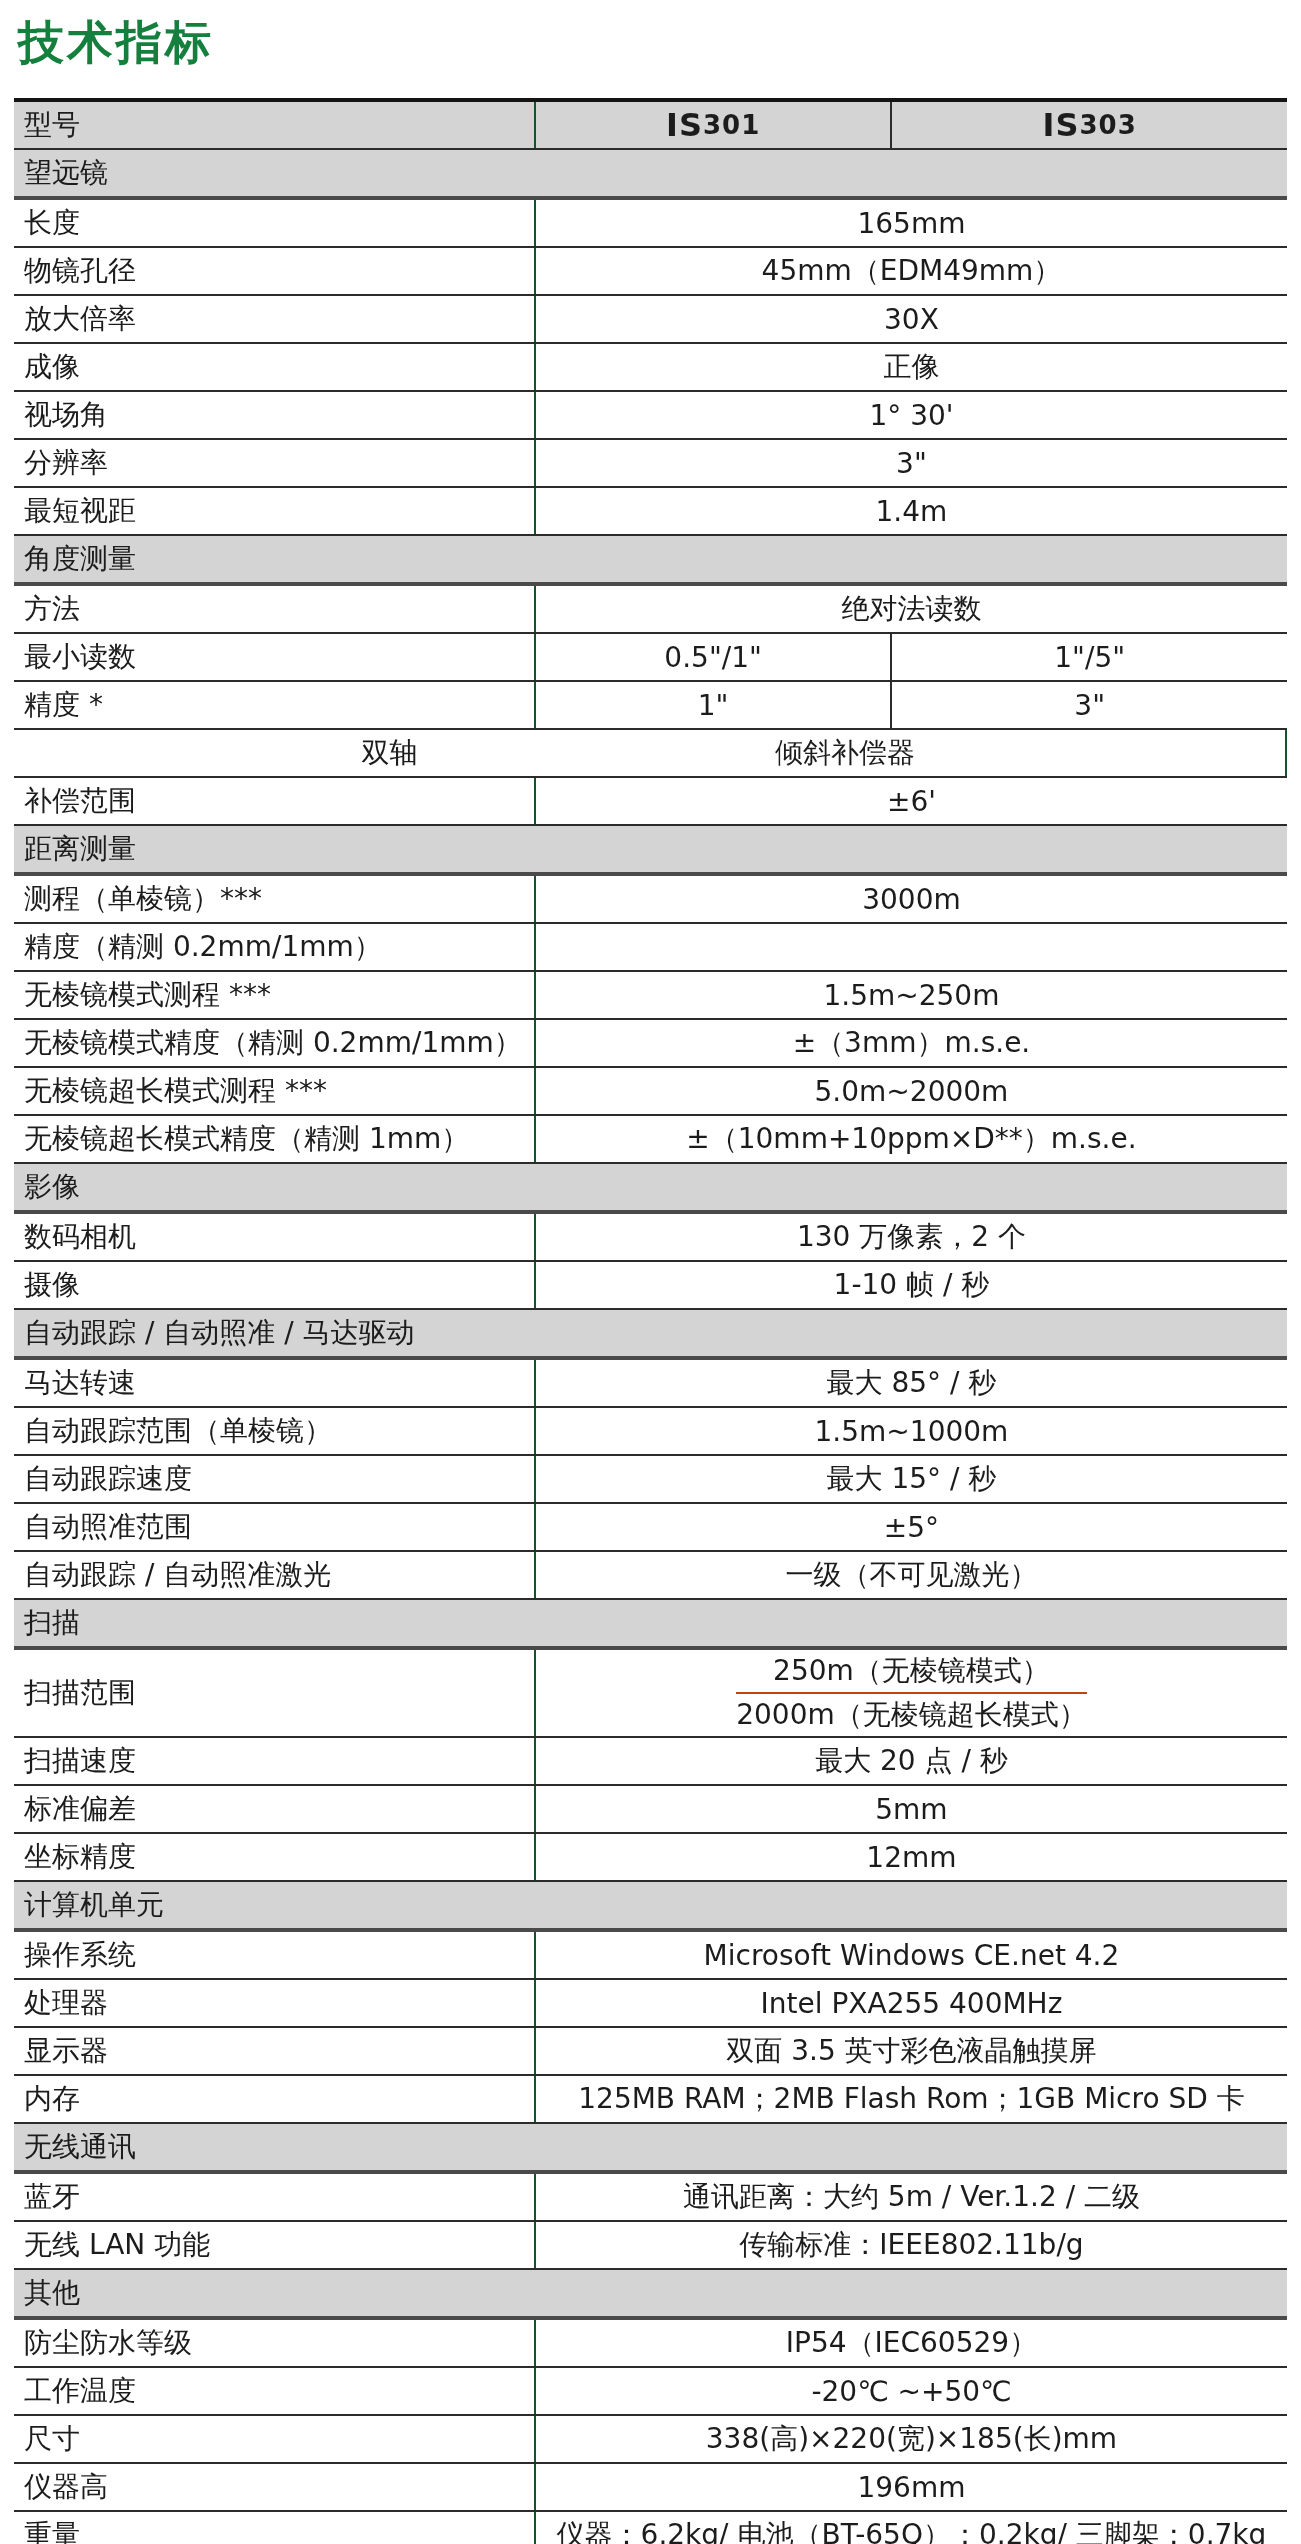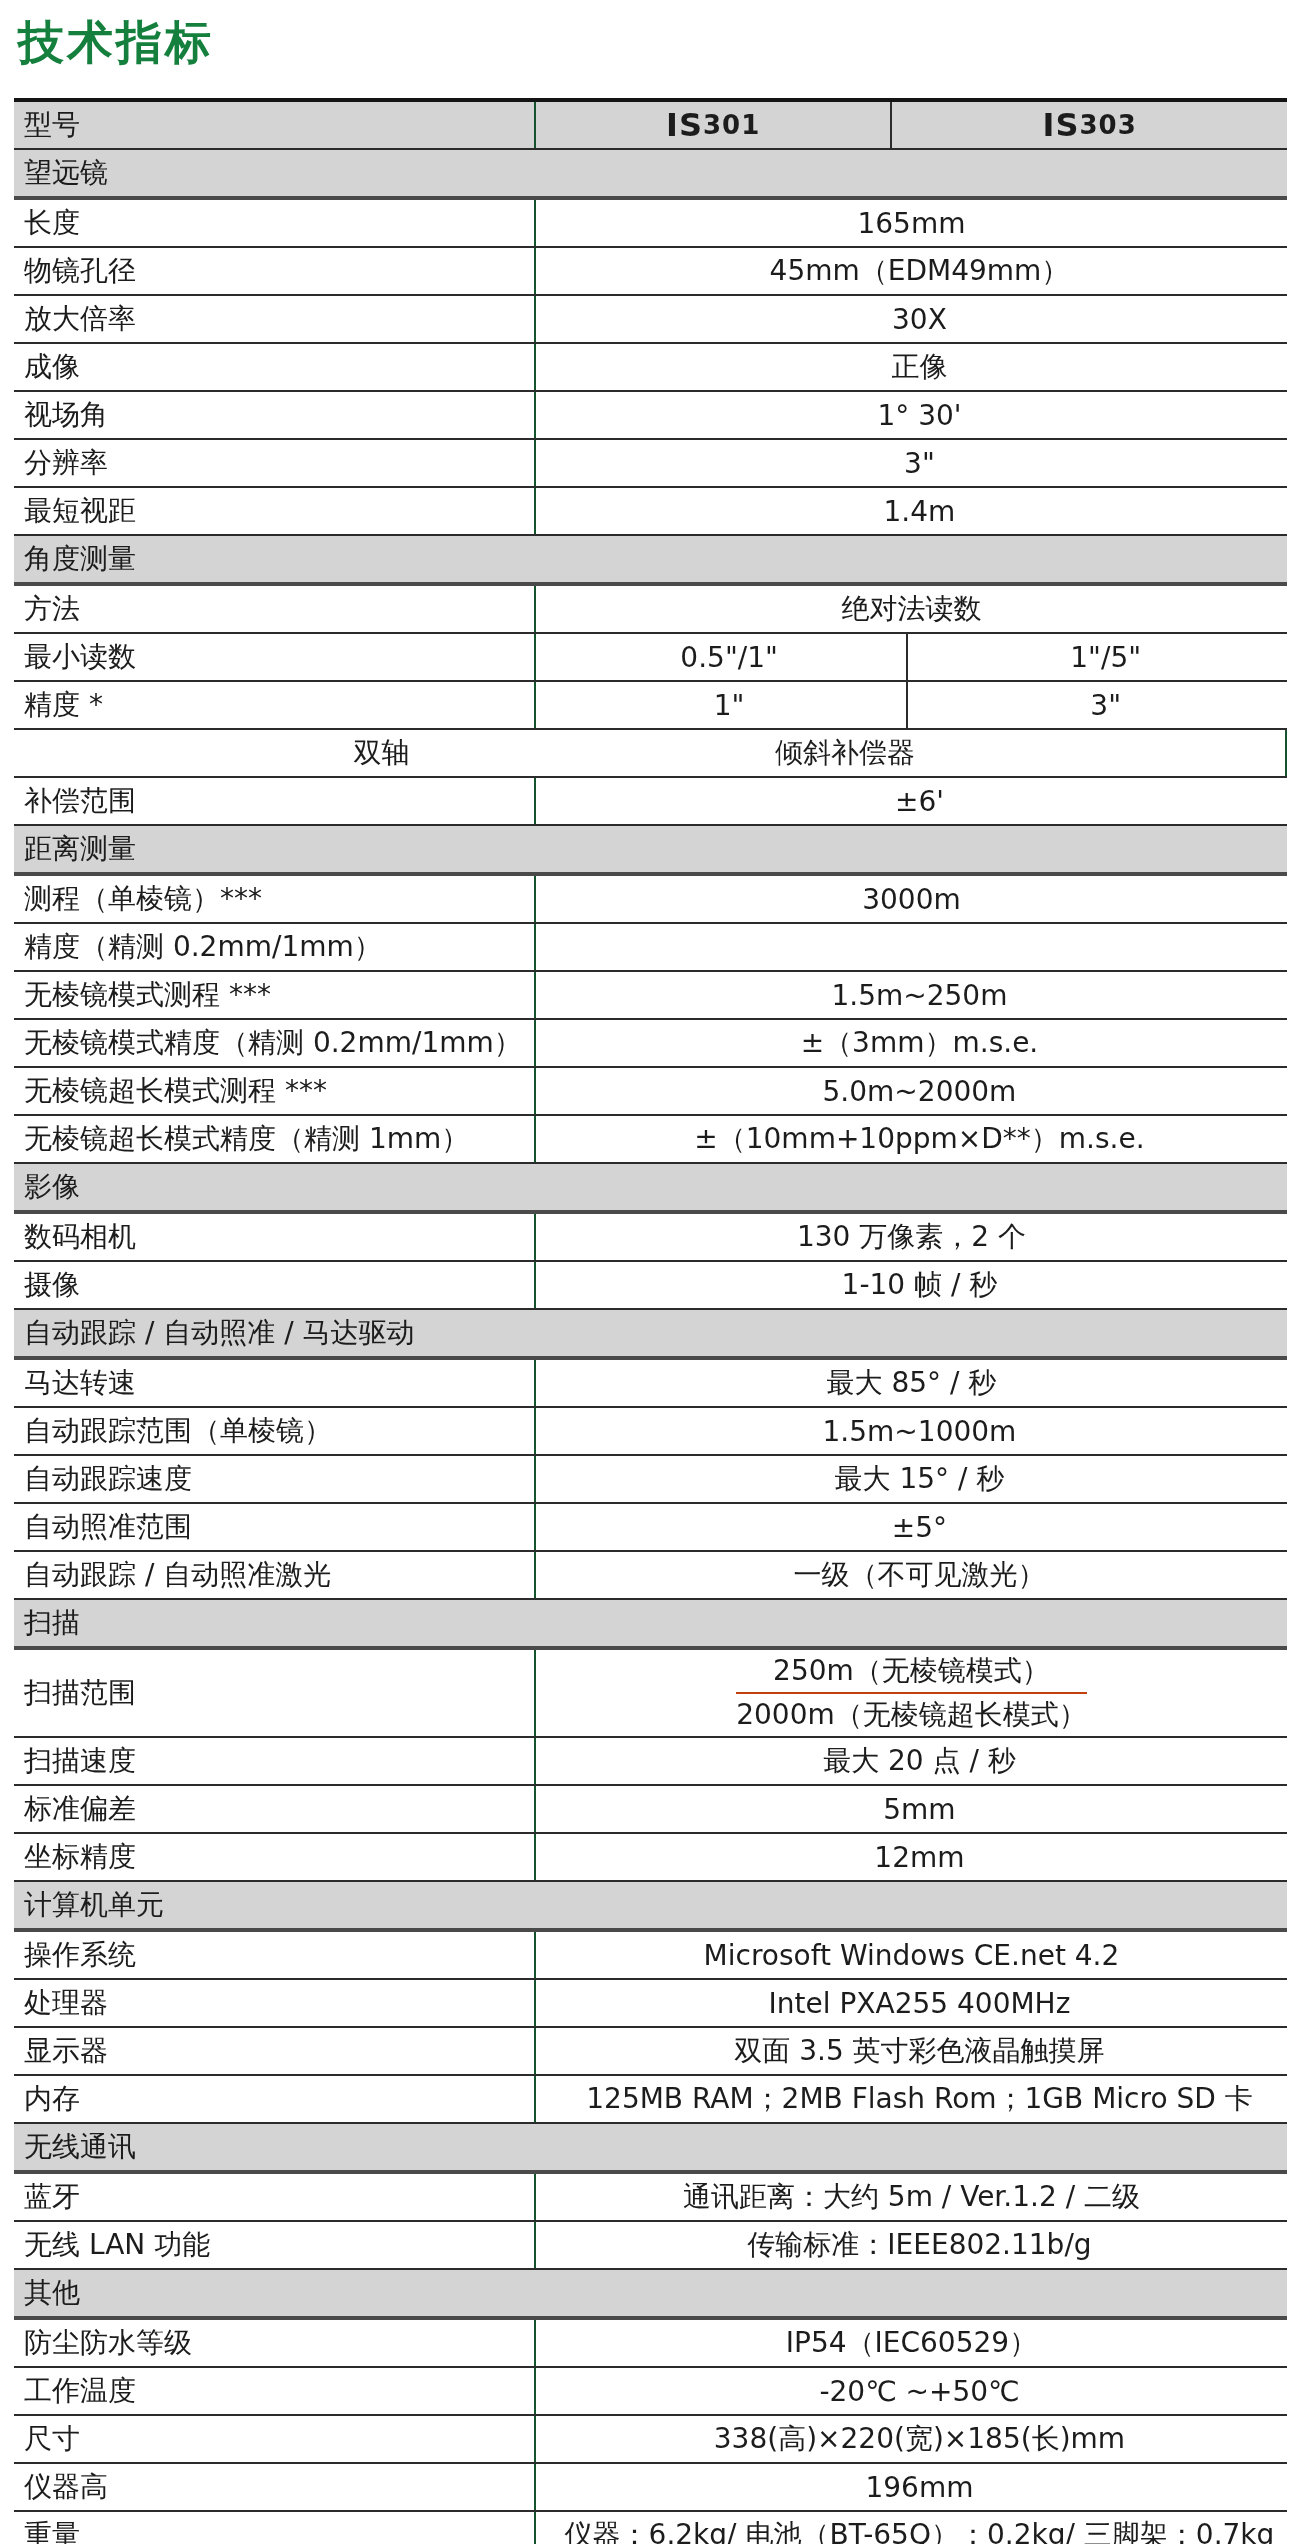--- a/index.html
+++ b/index.html
@@ -25,21 +25,21 @@
     border-bottom:5px solid #141414;
   }
 
   .row{
     display:flex;
     align-items:stretch;
     min-height:42px;
     font-size:28px;
     font-weight:500;
   }
-  .row + .row{border-top:2px solid #2b2b2b;gap:16px;}
+  .row + .row{border-top:2px solid #2b2b2b;}
   .row.first{border-top:none;}
 
   .header-row{background:#d4d4d4;}
 
   .section-bar{
     background:#d4d4d4;
     border-top:2px solid #2b2b2b;
     border-bottom:4px solid #4a4a4a;
     min-height:42px;
     display:flex;

